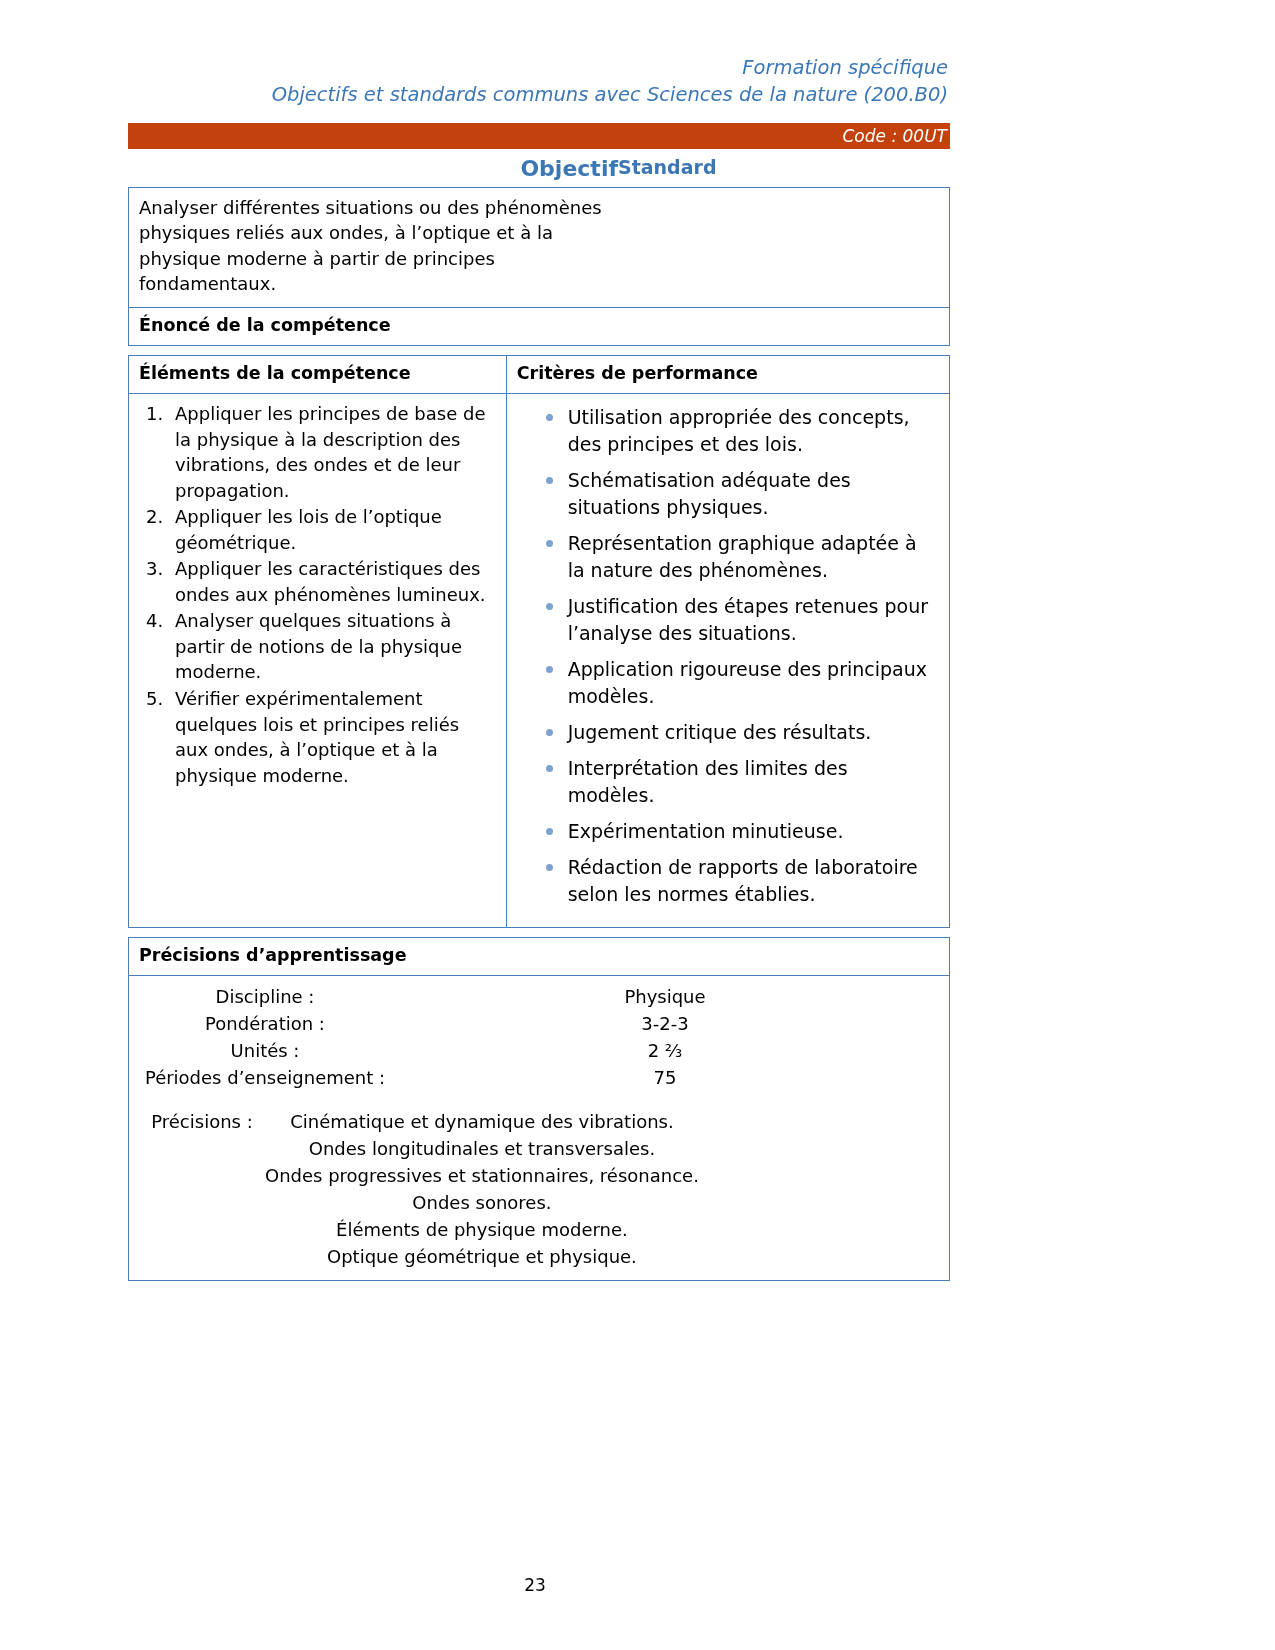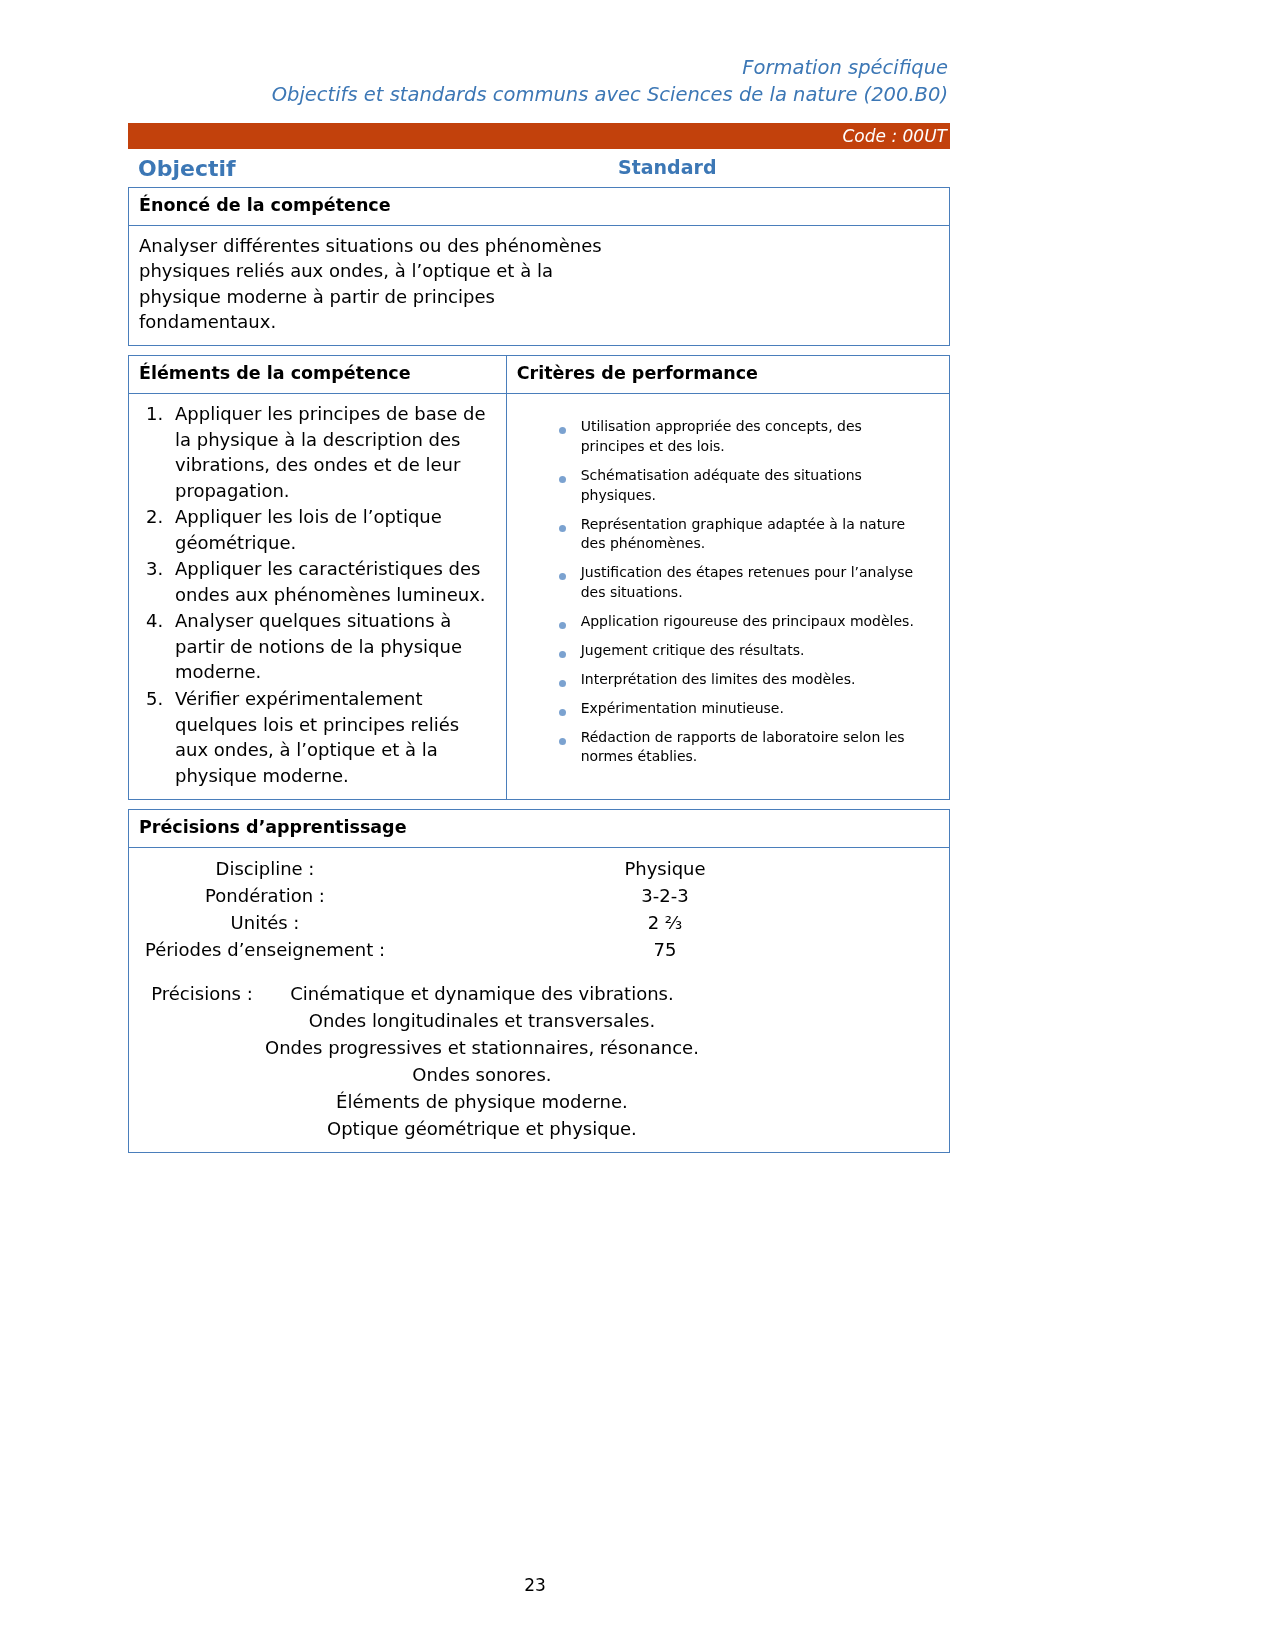--- a/index.html
+++ b/index.html
@@ -43,20 +43,21 @@
     padding-right: 3px;
     font-size: 17px;
     font-style: italic;
     box-sizing: border-box;
   }
 
   .col-heads {
     display: flex;
     margin-top: 7px;
     margin-bottom: 6px;
+    text-align: right;
   }
   .col-heads .objectif {
     width: 480px;
     color: #3c77b5;
     font-size: 22px;
     font-weight: bold;
     padding-left: 10px;
   }
   .col-heads .standard {
     color: #3c77b5;
@@ -90,23 +91,23 @@
     padding-left: 30px;
     font-size: 18px;
     line-height: 1.42;
   }
   ol.elements li {
     padding-left: 6px;
     margin-bottom: 1px;
   }
 
   ul.criteres {
-    margin: 16px;
+    margin: 3px;
     padding-left: 26px;
-    font-size: 14px;
+    font-size: 19px;
     line-height: 1.42;
     list-style: none;
   }
   ul.criteres li {
     position: relative;
     padding-left: 22px;
     margin-bottom: 9px;
   }
   ul.criteres li:before {
     content: "";
@@ -171,26 +172,26 @@
     <div class="objectif">Objectif</div>
     <div class="standard">Standard</div>
   </div>
 
   <table class="block">
     <colgroup>
         <col style="width:100%">
       </colgroup>
     <tbody>
         <tr>
+      <td>
+        <div class="body-text" style="width:470px; min-height:92px;">Analyser différentes situations ou des phénomènes physiques reliés aux ondes, à l’optique et à la physique moderne à partir de principes fondamentaux.</div>
+      </td>
+    </tr>
+    <tr>
       <td class="hdr">Énoncé de la compétence</td>
-    </tr>
-    <tr>
-      <td>
-        <div class="body-text" style="width:470px; min-height:92px;">Analyser différentes situations ou des phénomènes physiques reliés aux ondes, à l’optique et à la physique moderne à partir de principes fondamentaux.</div>
-      </td>
     </tr>
   </tbody>
     </table>
 
   <table class="block">
     <colgroup>
         <col style="width:46%">
         <col style="width:54%">
       </colgroup>
     <tbody>

